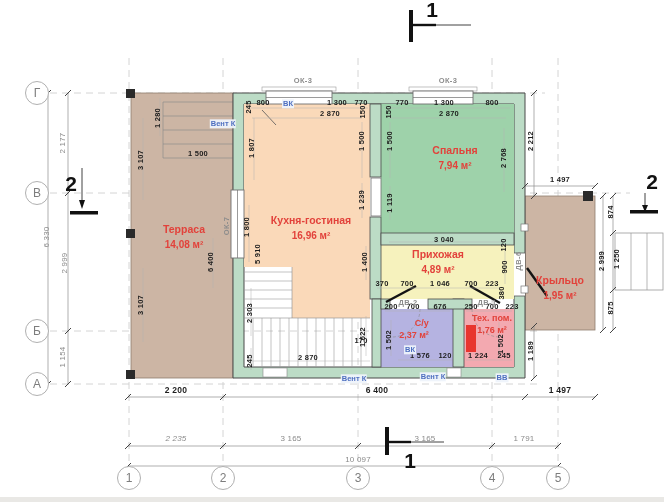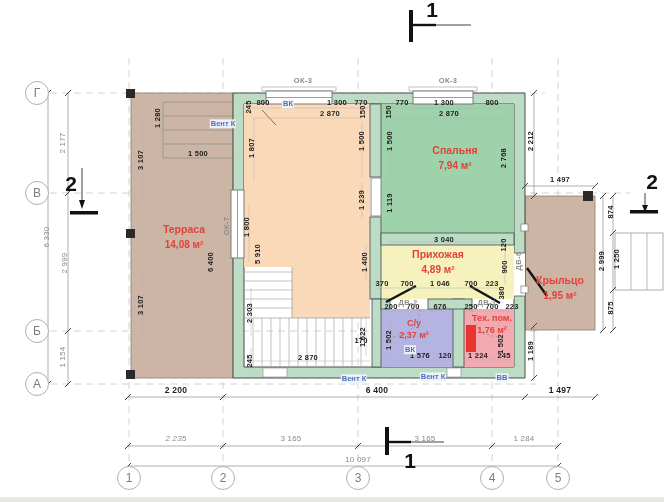--- a/index.html
+++ b/index.html
@@ -150,29 +150,33 @@
       <path d="M82,168 V200" stroke-width="0.8"></path>
       <path d="M645,193 V205" stroke-width="0.8"></path>
     </g>
   </svg>
 
   <div class="layer">
     <div class="room-label" style="left:184px;top:237px;">
       <div class="rn">Терраса</div>
       <div class="ra">14,08 м²</div>
     </div>
+    <div class="room-label" style="left:311px;top:228px;">
+      <div class="rn">Кухня-гостиная</div>
+      <div class="ra">16,96 м²</div>
+    </div>
     <div class="room-label" style="left:455px;top:158px;">
       <div class="rn">Спальня</div>
       <div class="ra">7,94 м²</div>
     </div>
     <div class="room-label" style="left:438px;top:262px;">
       <div class="rn">Прихожая</div>
       <div class="ra">4,89 м²</div>
     </div>
-    <div class="room-label sm" style="left:414px;top:329px;">
+    <div class="room-label sm" style="left:414px;top:329px;text-align:right;">
       <div class="rn">С/у</div>
       <div class="ra">2,37 м²</div>
     </div>
     <div class="room-label sm" style="left:492px;top:324px;">
       <div class="rn">Тех. пом.</div>
       <div class="ra">1,76 м²</div>
     </div>
     <div class="room-label" style="left:560px;top:264px;margin-top:24px;">
       <div class="rn">Крыльцо</div>
       <div class="ra">1,95 м²</div>
@@ -180,21 +184,21 @@
   </div>
 
   <div class="layer" id="labels-layer">
       <span class="lbl dim rot g" style="left: 62px; top: 143px;">2 177</span>
       <span class="lbl dim rot g" style="left: 46px; top: 237px;">6 330</span>
       <span class="lbl dim rot g" style="left: 64px; top: 263px;">2 999</span>
       <span class="lbl dim rot g" style="left: 62px; top: 357px;">1 154</span>
       <span class="lbl dim g" style="left: 176px; top: 438px; font-style: italic;">2 235</span>
       <span class="lbl dim g" style="left: 291px; top: 438px;">3 165</span>
       <span class="lbl dim g" style="left: 425px; top: 438px;">3 165</span>
-      <span class="lbl dim g" style="left: 524px; top: 438px;">1 284</span>
+      <span class="lbl dim g" style="left: 524px; top: 438px;">1 791</span>
       <span class="lbl dim g" style="left: 358px; top: 459px;">10 097</span>
       <span class="lbl dim b" style="left: 176px; top: 390px;">2 200</span>
       <span class="lbl dim b" style="left: 377px; top: 390px;">6 400</span>
       <span class="lbl dim b" style="left: 560px; top: 390px;">1 497</span>
       <span class="lbl dim" style="left: 560px; top: 179px;">1 497</span>
       <span class="lbl dim rot" style="left: 530px; top: 141px;">2 212</span>
       <span class="lbl dim rot" style="left: 530px; top: 351px;">1 189</span>
       <span class="lbl dim rot" style="left: 610px; top: 212px;">874</span>
       <span class="lbl dim rot" style="left: 616px; top: 259px;">1 250</span>
       <span class="lbl dim rot" style="left: 610px; top: 308px;">875</span>

